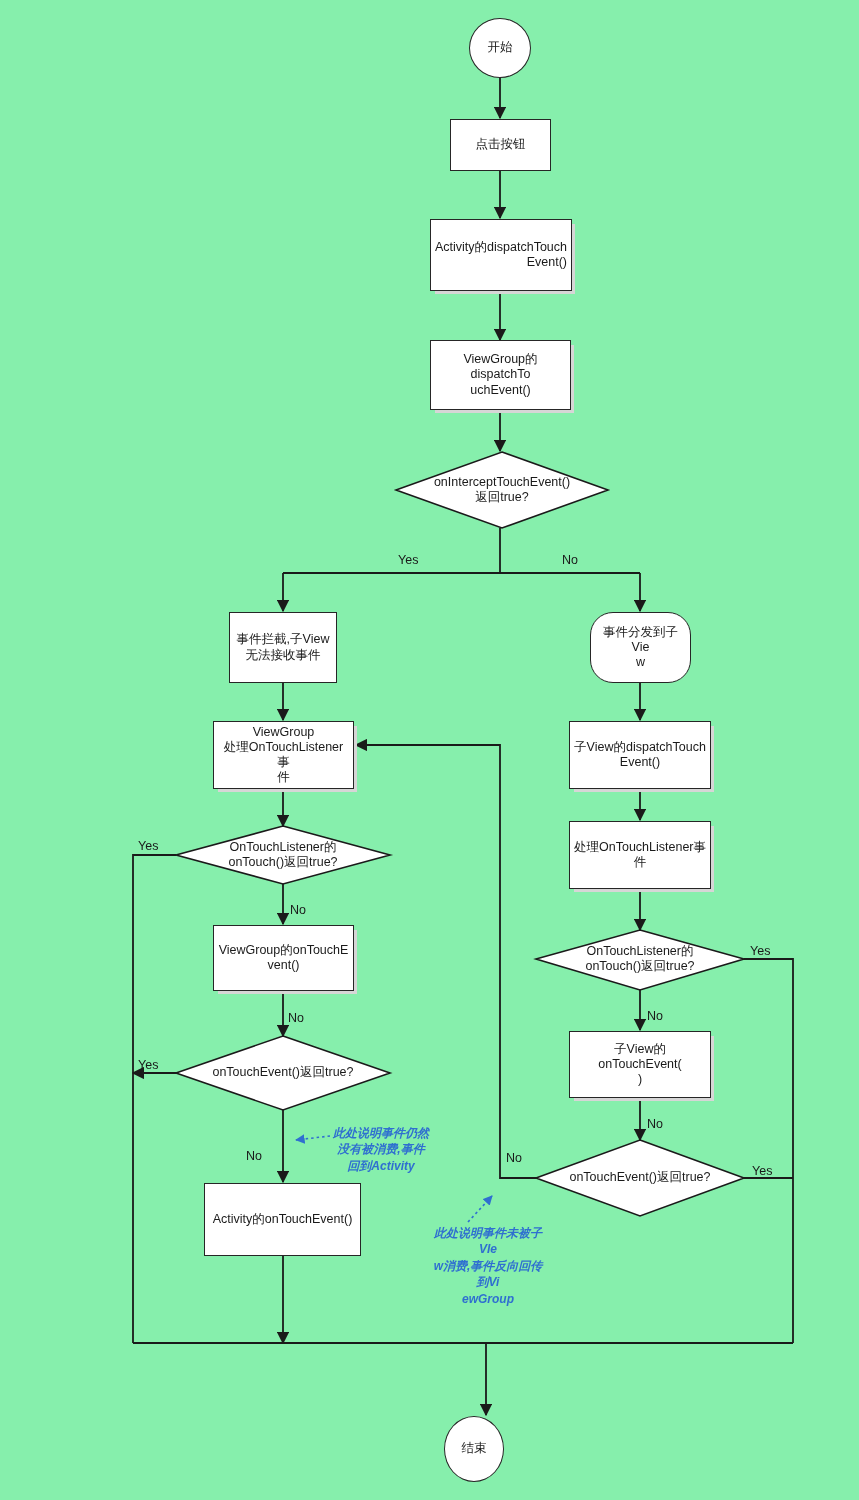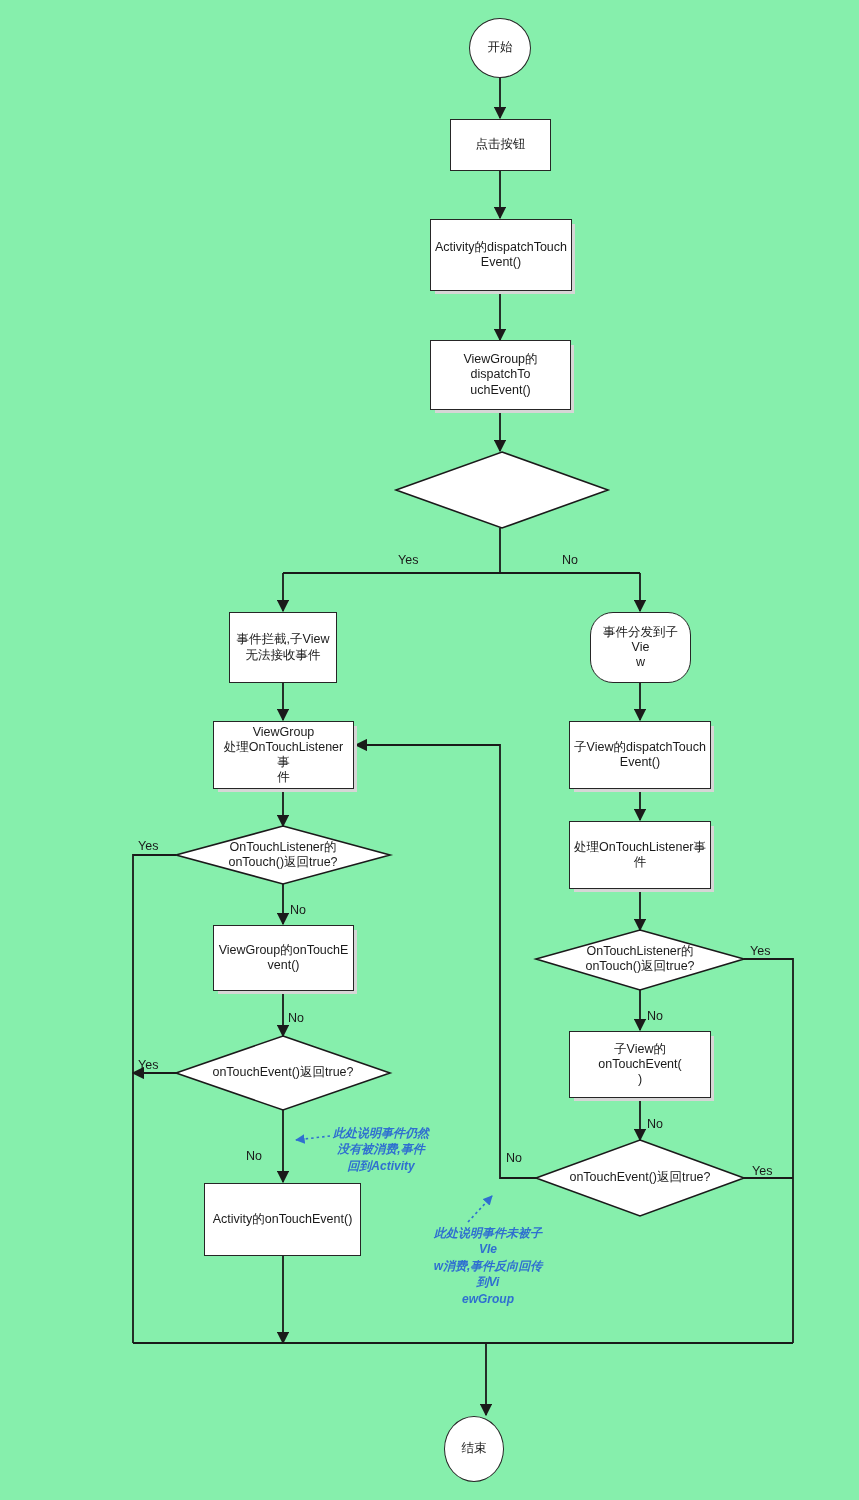--- a/index.html
+++ b/index.html
@@ -158,30 +158,34 @@
   </svg>
 
   <div class="node term" style="left:469px; top:18px; width:62px; height:60px;">
     <span class="lbl">开始</span>
   </div>
 
   <div class="node rect" style="left:450px; top:119px; width:101px; height:52px;">
     <span class="lbl">点击按钮</span>
   </div>
 
-  <div class="node rect shadow" style="left:430px; top:219px; width:142px; height:72px;">
+  <div class="node rect shadow" style="left:430px; top:219px; width:142px; height:72px;text-align:right;">
     <span class="lbl">Activity的dispatchTouch
 Event()</span>
   </div>
 
   <div class="node rect shadow" style="left:430px; top:340px; width:141px; height:70px;">
     <span class="lbl">ViewGroup的dispatchTo
 uchEvent()</span>
   </div>
 
+  <div class="diamond-label" style="left:396px; top:466px; width:212px; height:48px;">
+    <span>onInterceptTouchEvent()
+返回true?</span>
+  </div>
 
   <div class="node rect" style="left:229px; top:612px; width:108px; height:71px;">
     <span class="lbl">事件拦截,子View
 无法接收事件</span>
   </div>
 
   <div class="node rect shadow" style="left:213px; top:721px; width:141px; height:68px;">
     <span class="lbl">ViewGroup
 处理OnTouchListener事
 件</span>

